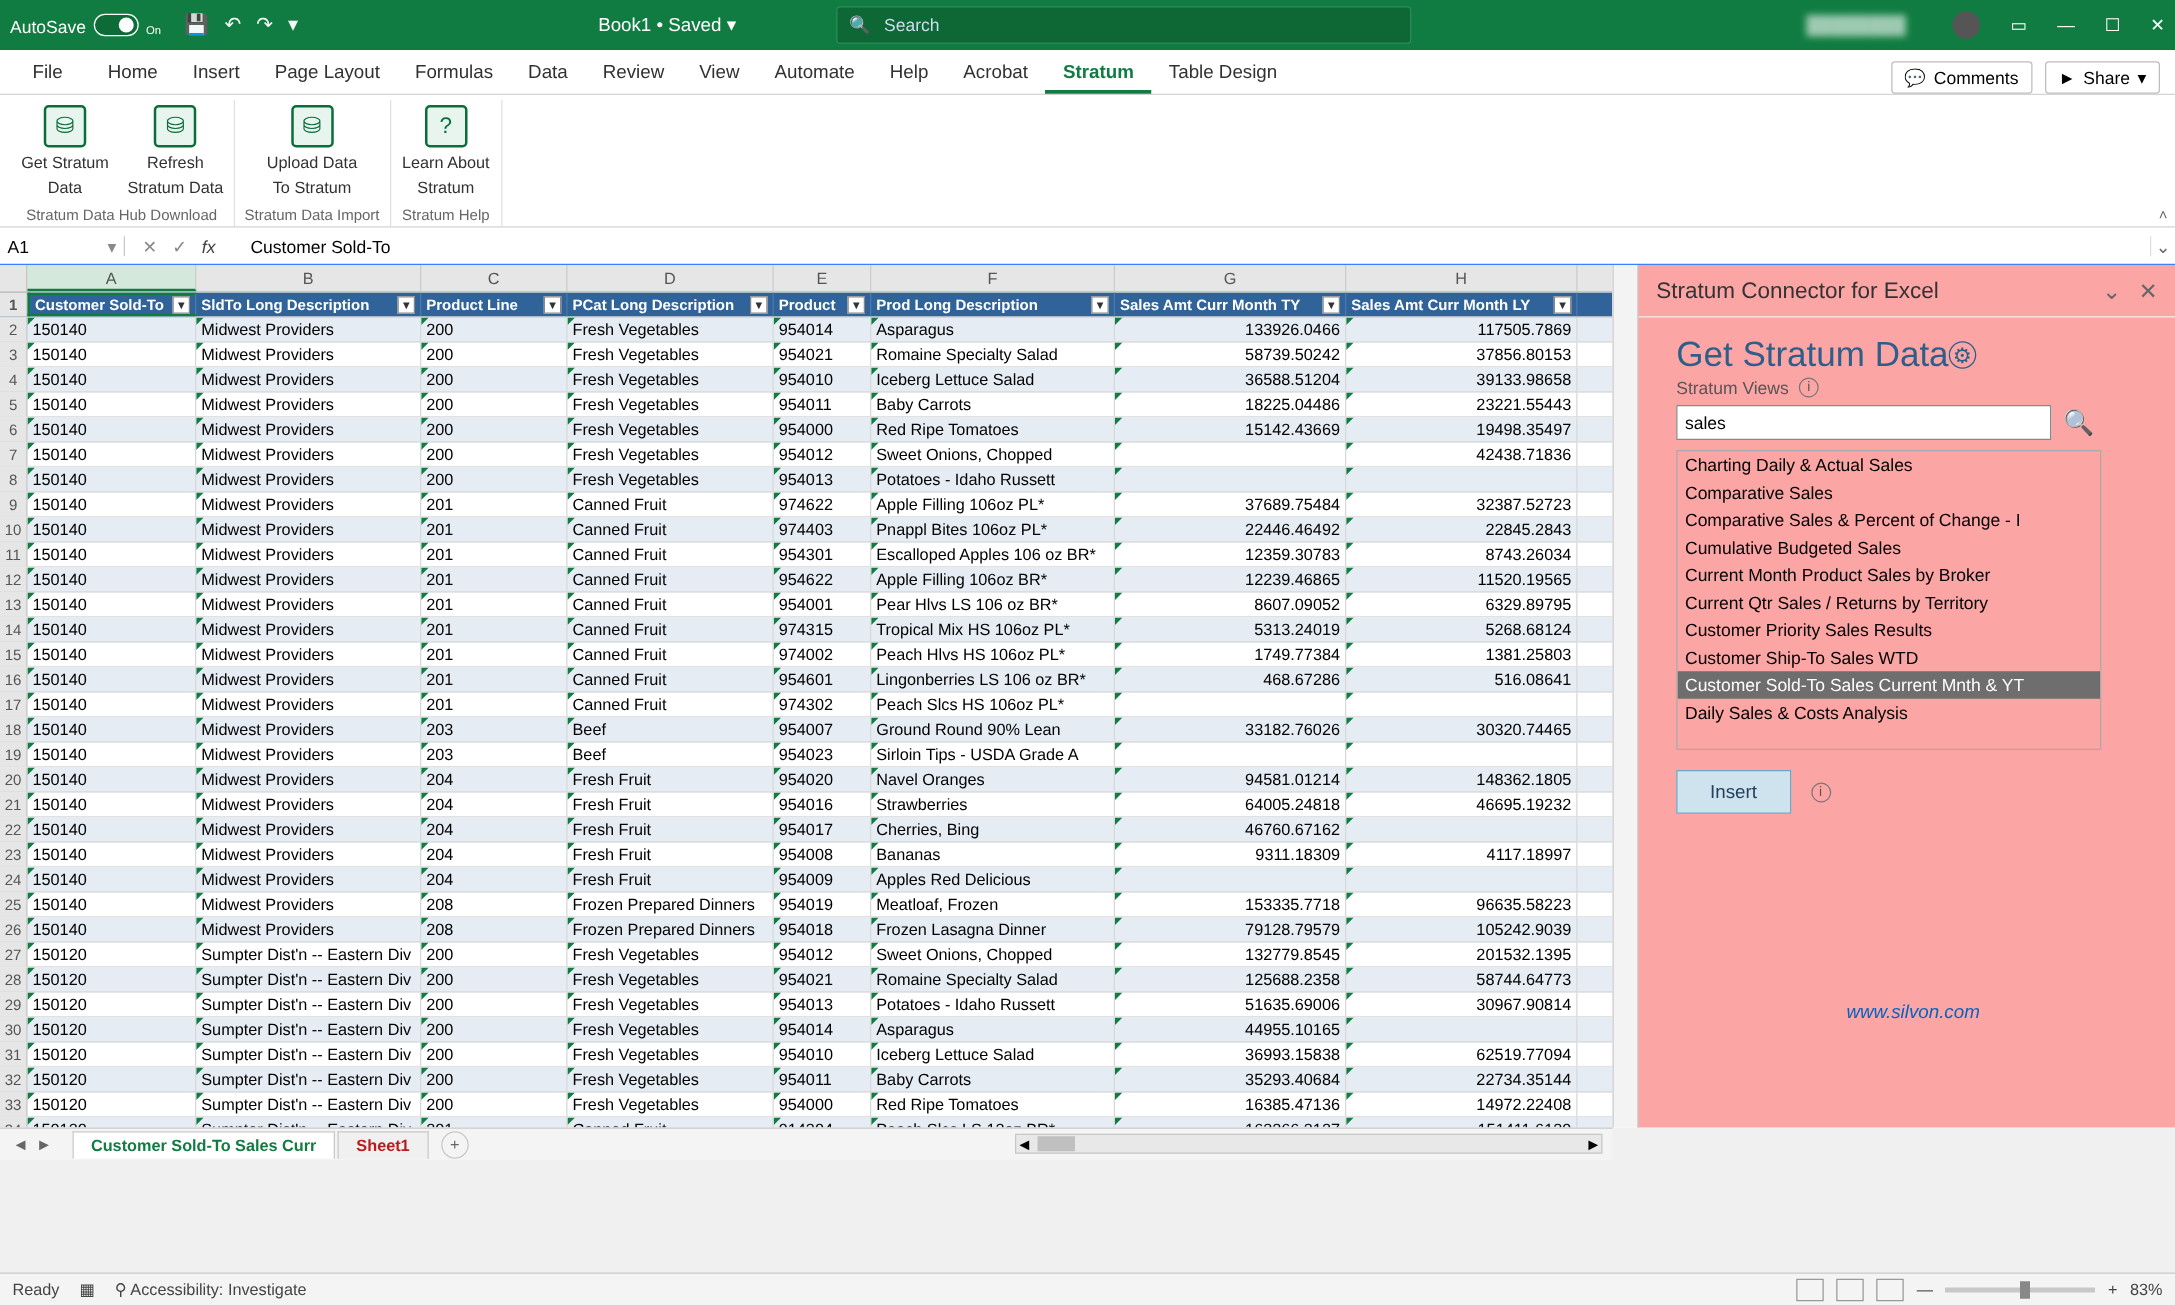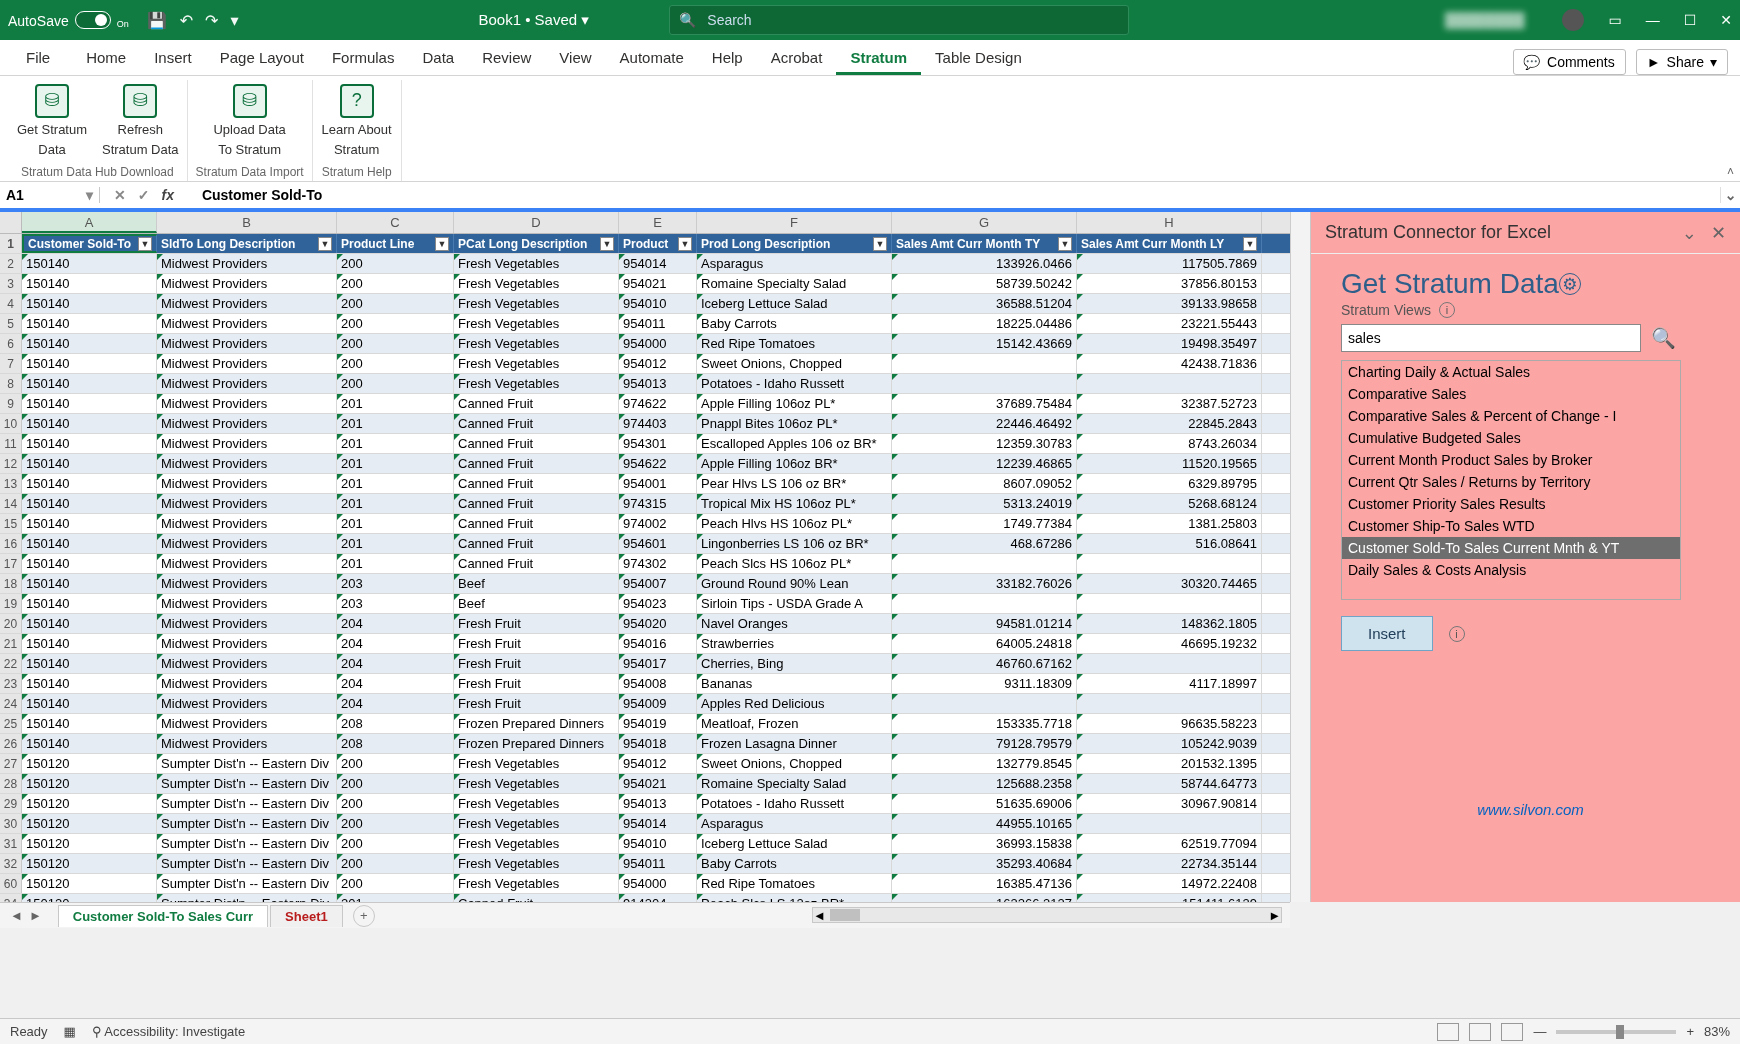--- a/index.html
+++ b/index.html
@@ -23,21 +23,21 @@
 .ribbon-tabs .action-btn { border:1px solid #bdbdbd; border-radius:3px; padding:4px 10px; font-size:14px; display:flex; align-items:center; gap:6px; }
 
 .ribbon { background: #fff; height: 106px; display:flex; padding: 4px 8px 0 8px; border-bottom: 1px solid #d4d4d4; position:relative; }
 .ribbon-group { display:flex; flex-direction:column; align-items:center; border-right:1px solid #e1e1e1; padding: 4px 8px 0 8px; }
 .ribbon-group-items { display:flex; gap: 14px; }
 .r-btn { display:flex; flex-direction:column; align-items:center; gap:4px; font-size:13px; color:#323130; text-align:center; min-width:72px; line-height:1.2; }
 .r-icon { width:34px; height:34px; border:2px solid #0a6e3a; border-radius:4px; display:flex; align-items:center; justify-content:center; color:#0a6e3a; font-size:18px; background:#e8f4ee; }
 .ribbon-group-label { font-size:12px; color:#666; margin-top:auto; padding-bottom:2px; }
 .collapse-caret { position:absolute; right:6px; bottom:2px; color:#666; font-size:12px; }
 
-.formula-bar { background:#fff; height: 30px; display:flex; align-items:center; border-bottom:4px solid #3b82f6; font-size:14px;font-weight:bold; }
+.formula-bar { background:#fff; height: 30px; display:flex; align-items:center; border-bottom:1px solid #3b82f6; font-size:14px; }
 .name-box { width:100px; border-right:1px solid #c8c8c8; padding:0 6px; display:flex; align-items:center; justify-content:space-between; }
 .fb-icons { display:flex; gap:12px; padding:0 14px; color:#888; }
 .fx { font-style:italic; color:#444; padding-right:6px; }
 .formula-input { flex:1; padding:0 8px; }
 .fb-expand { width:20px; text-align:center; color:#666; border-left:1px solid #e0e0e0; }
 
 .grid-area { display:flex; height: 690px; background:#fff; }
 .grid-wrap { flex:0 0 1290px; display:flex; flex-direction:column; }
 .col-headers { display:flex; height:22px; background:#e6e6e6; font-size:13px; color:#555; border-bottom:1px solid #bbb; }
 .corner { width:22px; border-right:1px solid #bbb; background:#e6e6e6; }
@@ -601,21 +601,21 @@
           <div class="cell cA"><span class="tri"></span>150120</div>
           <div class="cell cB"><span class="tri"></span>Sumpter Dist'n -- Eastern Div</div>
           <div class="cell cC"><span class="tri"></span>200</div>
           <div class="cell cD"><span class="tri"></span>Fresh Vegetables</div>
           <div class="cell cE"><span class="tri"></span>954011</div>
           <div class="cell cF"><span class="tri"></span>Baby Carrots</div>
           <div class="cell cG"><span class="tri"></span>35293.40684</div>
           <div class="cell cH"><span class="tri"></span>22734.35144</div>
         </div>
         <div class="row">
-          <div class="rn">60</div>
+          <div class="rn">33</div>
           <div class="cell cA"><span class="tri"></span>150120</div>
           <div class="cell cB"><span class="tri"></span>Sumpter Dist'n -- Eastern Div</div>
           <div class="cell cC"><span class="tri"></span>200</div>
           <div class="cell cD"><span class="tri"></span>Fresh Vegetables</div>
           <div class="cell cE"><span class="tri"></span>954000</div>
           <div class="cell cF"><span class="tri"></span>Red Ripe Tomatoes</div>
           <div class="cell cG"><span class="tri"></span>16385.47136</div>
           <div class="cell cH"><span class="tri"></span>14972.22408</div>
         </div>
         <div class="row alt">

